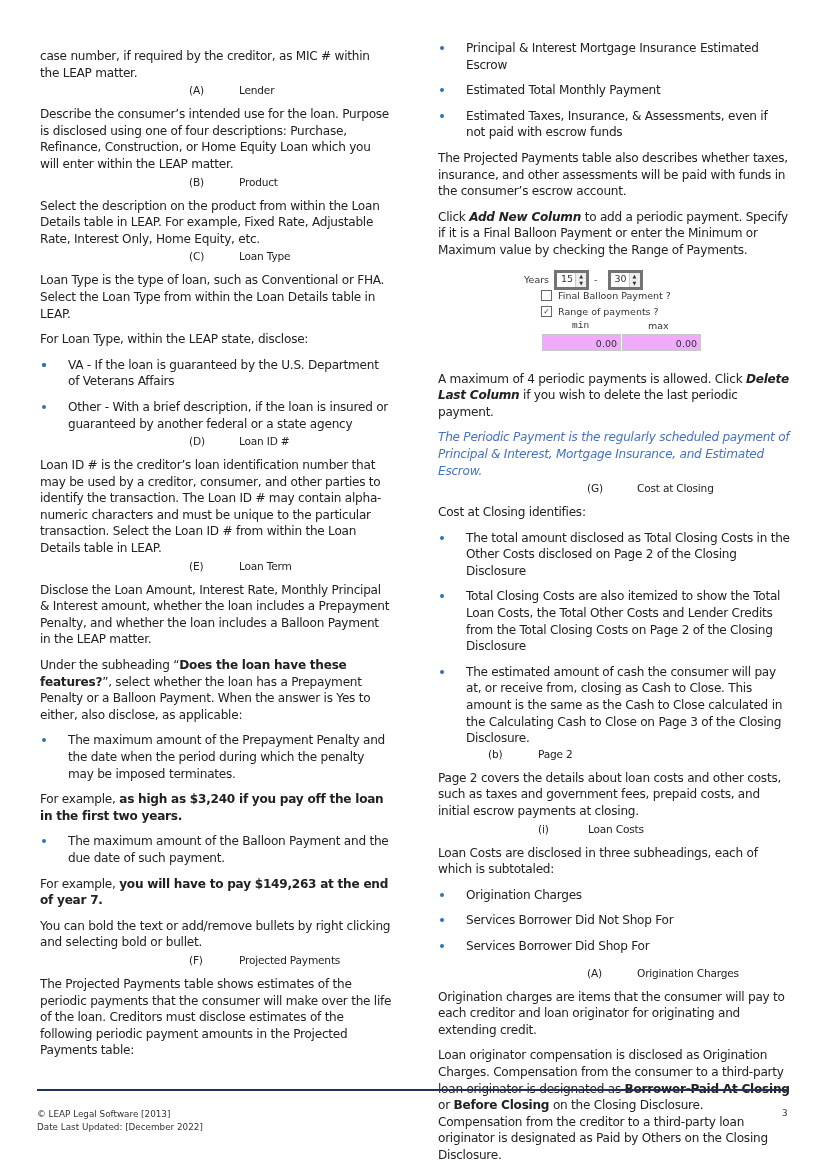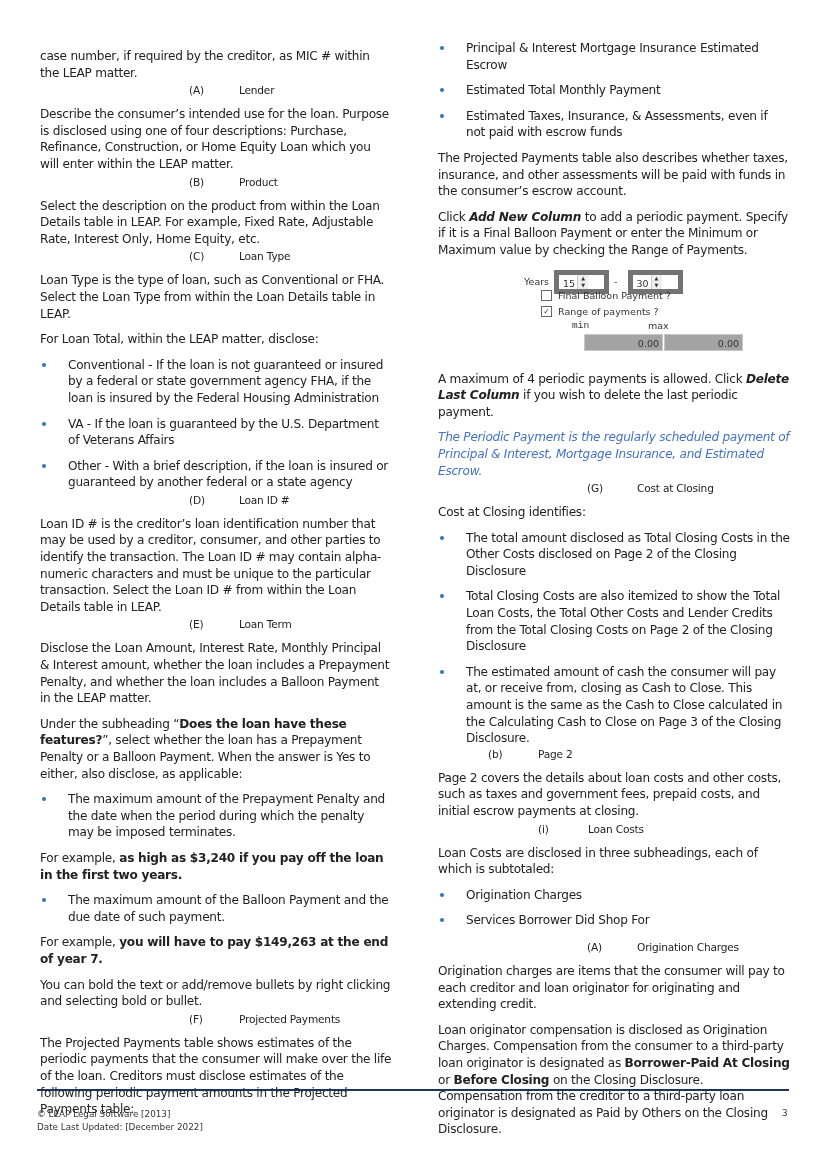--- a/index.html
+++ b/index.html
@@ -20,25 +20,25 @@
   .heading.sub1 { padding-left: 50px; margin-top: -9px; }
   .heading.sub1 .num { width: 50px; }
   ul { list-style: none; margin: 0 0 9px 0; padding: 0; }
   li { position: relative; padding-left: 28px; font-size: 12.1px; line-height: 16.6px; margin-bottom: 9px; letter-spacing: -0.25px; }
   li .bullet { position: absolute; left: 2px; top: 6px; width: 4px; height: 4px; background: #2e74b5; border-radius: 50%; }
   b { font-weight: bold; }
   .bi { font-weight: bold; font-style: italic; }
   .note { color: #4472c4; font-style: italic; }
   .widget { position: relative; height: 95px; margin: 4px 0 8px 0; font-size: 9.5px; color: #333; }
   .widget .row { position: absolute; display: flex; align-items: center; }
-  .spin { display: inline-flex; align-items: flex-end; border: 5px solid #737373; height: 14px; padding: 0 16px 0 4px; margin-left: 5px; background: #fff; }
+  .spin { display: inline-flex; align-items: flex-start; border: 3px solid #737373; height: 14px; padding: 0 0 0 4px; margin-left: 5px; background: #fff; }
   .spin .v { width: 14px; }
   .spin .arrows { width: 10px; height: 14px; border-left: 1px solid #ccc; display: flex; flex-direction: column; font-size: 5px; line-height: 7px; text-align: center; background: #eee; }
   .cb { display: inline-block; width: 9px; height: 9px; border: 1px solid #666; margin-right: 6px; font-size: 8px; line-height: 9px; text-align: center; }
-  .box { position: absolute; border: 1px solid #c8c8c8; height: 17px; width: 79px; text-align: right; line-height: 17px; padding-right: 3px; box-sizing: border-box; background: #a3a3a3; margin-left: 42px; }
+  .box { position: absolute; border: 1px solid #c8c8c8; height: 17px; width: 79px; text-align: right; line-height: 17px; padding-right: 3px; box-sizing: border-box; background: #f0abfc; }
   .rule { position: absolute; left: 37px; top: 1089px; width: 752px; height: 2px; background: #1f3556; }
   .footer { position: absolute; left: 37px; top: 1108px; font-size: 8.8px; line-height: 13px; color: #333; }
   .pagenum { position: absolute; left: 782px; top: 1108px; font-size: 8.8px; color: #333; }
 </style>
 </head>
 <body>
 
 <div class="col left">
   <p>case number, if required by the creditor, as MIC # within the LEAP matter.</p>
 
@@ -52,23 +52,23 @@
     <span class="num">(B)</span>
     <span>Product</span>
   </div>
   <p>Select the description on the product from within the Loan Details table in LEAP. For example, Fixed Rate, Adjustable Rate, Interest Only, Home Equity, etc.</p>
 
   <div class="heading center">
     <span class="num">(C)</span>
     <span>Loan Type</span>
   </div>
   <p>Loan Type is the type of loan, such as Conventional or FHA. Select the Loan Type from within the Loan Details table in LEAP.</p>
-  <p>For Loan Total, within the LEAP matter, disclose:</p>
+  <p>For Loan Type, within the LEAP state, disclose:</p>
   <ul>
-    <li><span class="bullet"></span><span>Conventional -  If the loan is not guaranteed or insured by a federal or state government agency FHA, if the loan is insured by the Federal Housing Administration</span></li>
+    <li><span class="bullet"></span></li>
     <li><span class="bullet"></span><span>VA -  If the loan is guaranteed by the U.S. Department of Veterans Affairs</span></li>
     <li><span class="bullet"></span><span>Other - With a brief description, if the loan is insured or guaranteed by another federal or a state agency</span></li>
   </ul>
 
   <div class="heading center">
     <span class="num">(D)</span>
     <span>Loan ID #</span>
   </div>
   <p>Loan ID # is the creditor’s loan identification number that may be used by a creditor, consumer, and other parties to identify the transaction. The Loan ID # may contain alpha-numeric characters and must be unique to the particular transaction. Select the Loan ID # from within the Loan Details table in LEAP.</p>
 
@@ -157,20 +157,21 @@
   </div>
   <p>Page 2 covers the details about loan costs and other costs, such as taxes and government fees, prepaid costs, and initial escrow payments at closing.</p>
 
   <div class="heading" style="padding-left:100px;">
     <span class="num">(i)</span>
     <span>Loan Costs</span>
   </div>
   <p>Loan Costs are disclosed in three subheadings, each of which is subtotaled:</p>
   <ul>
     <li><span class="bullet"></span><span>Origination Charges</span></li>
+    <li><span class="bullet"></span><span>Services Borrower Did Not Shop For</span></li>
     <li style="margin-bottom:12px;"><span class="bullet"></span><span>Services Borrower Did Shop For</span></li>
   </ul>
 
   <div class="heading" style="padding-left:149px; margin-top:-1px;">
     <span class="num">(A)</span>
     <span>Origination Charges</span>
   </div>
   <p>Origination charges are items that the consumer will pay to each creditor and loan originator for originating and extending credit.</p>
   <p><span>Loan originator compensation is disclosed as Origination Charges. Compensation from the consumer to a third-party loan originator is designated as </span><b>Borrower-Paid At Closing</b><span> or </span><b>Before Closing</b><span> on the Closing Disclosure. Compensation from the creditor to a third-party loan originator is designated as Paid by Others on the Closing Disclosure.</span></p>
 </div>

